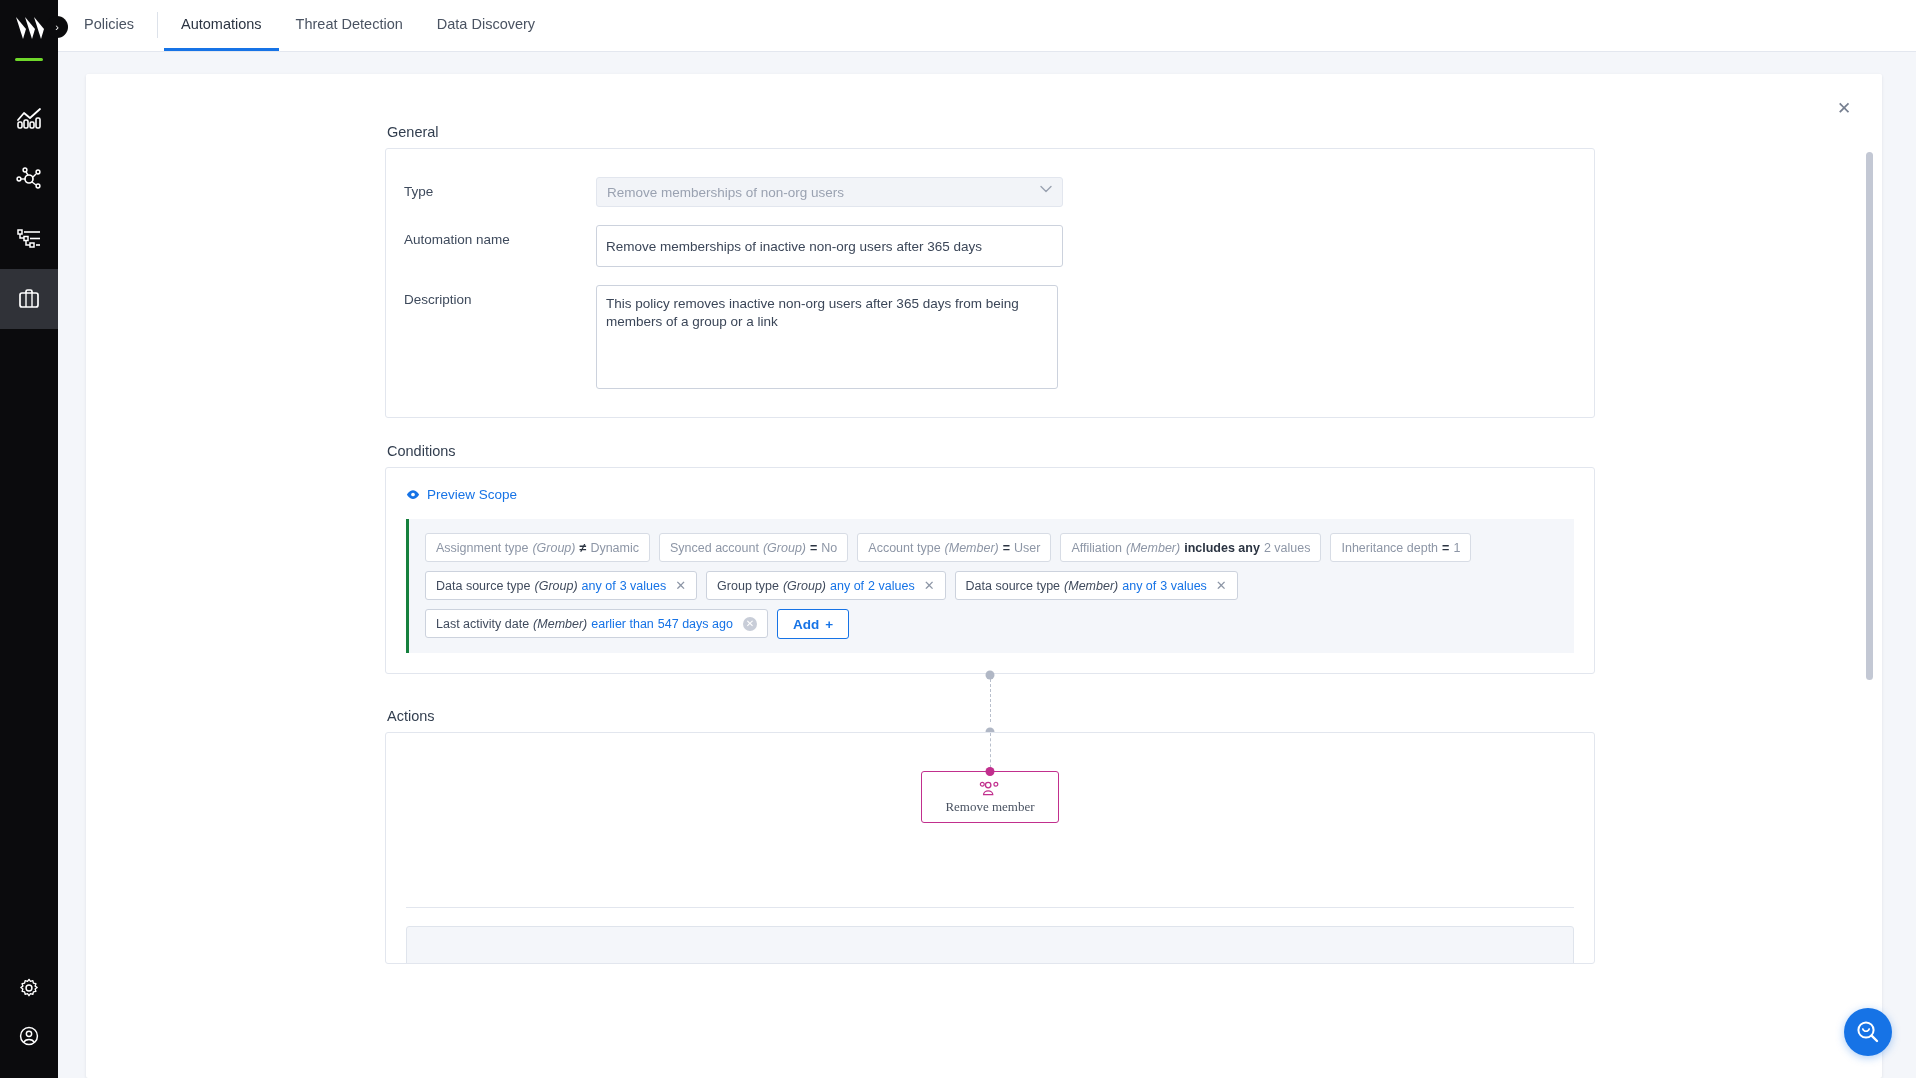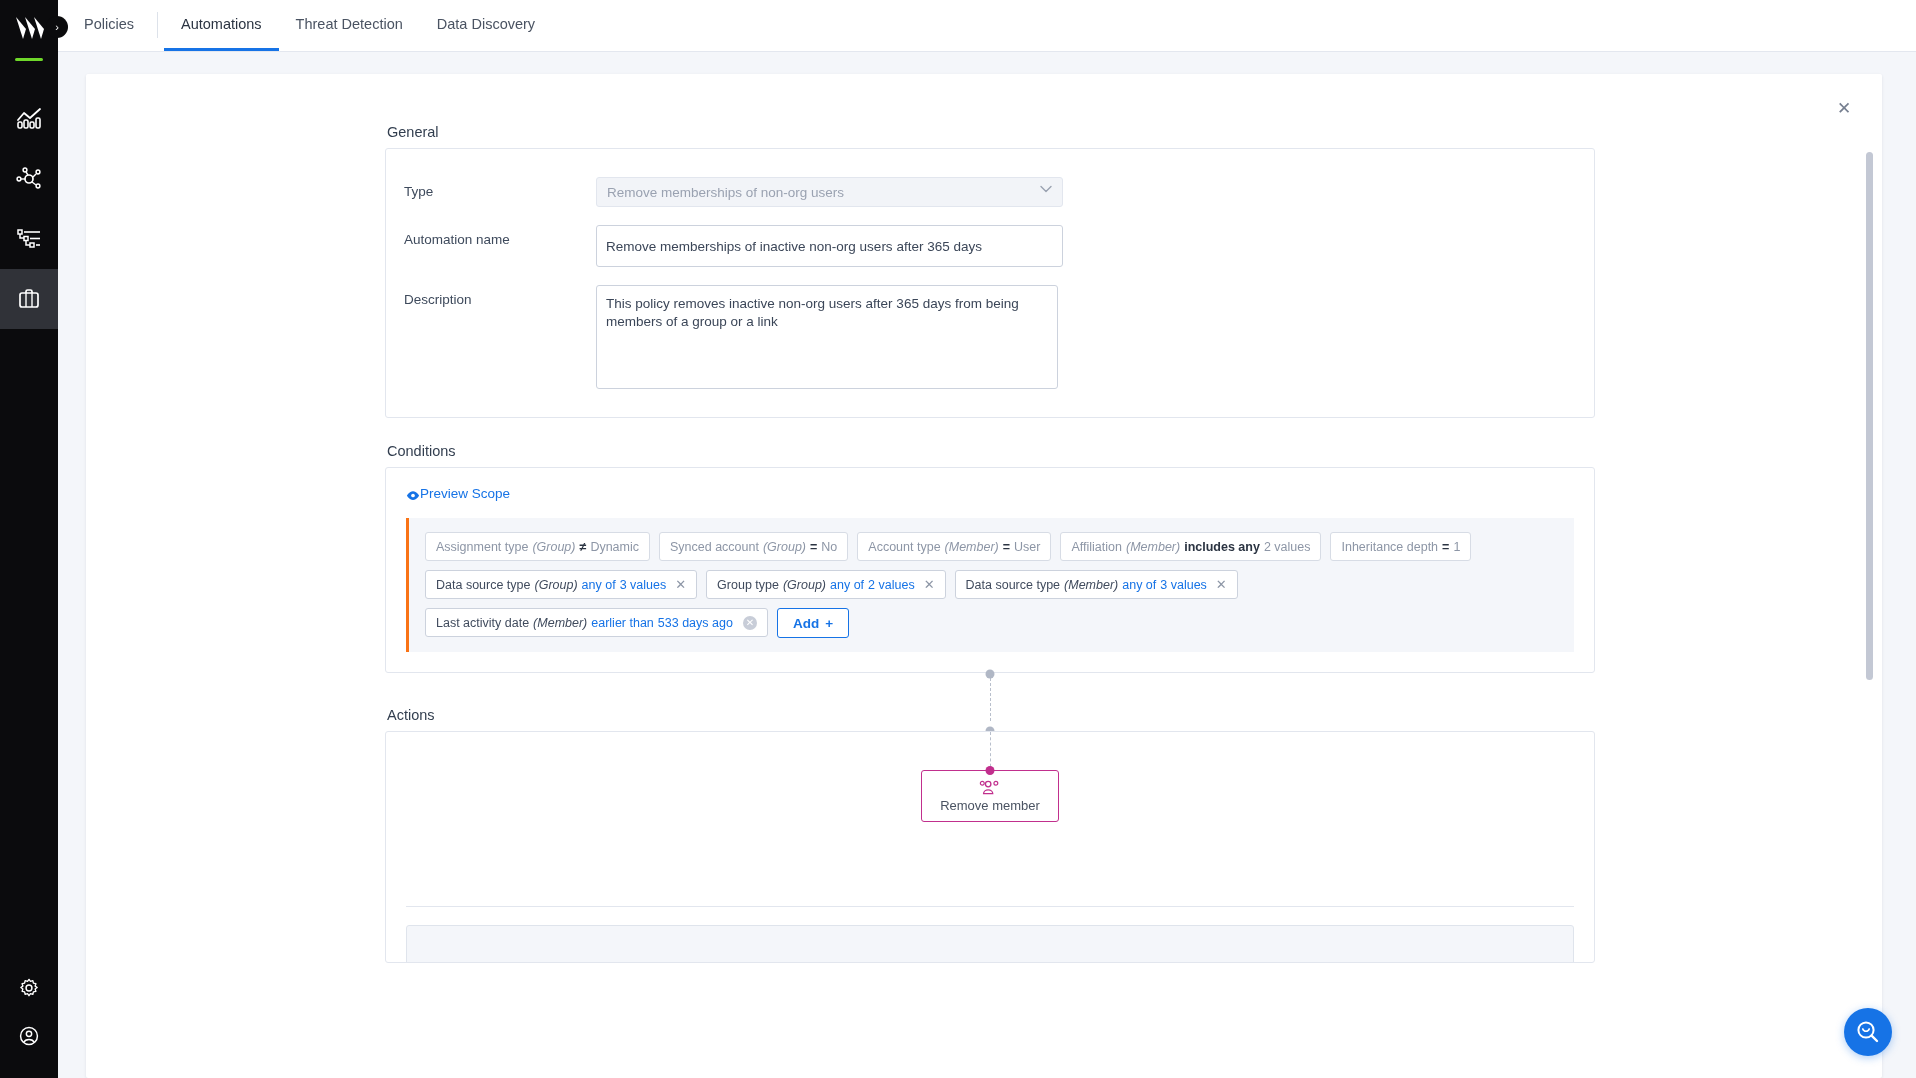--- a/index.html
+++ b/index.html
@@ -196,29 +196,29 @@
   .toggle .knob {
     position: absolute; left: 2px; top: 2px;
     width: 11px; height: 11px; border-radius: 50%;
     background: #ffffff;
   }
   .toggle-label { font-size: 13.5px; color: #3e4a5c; }
 
   
   .card.conditions { padding: 18px 0 20px 0; }
   .preview-scope {
-    display: inline-flex; align-items: flex-end; 
+    display: inline-flex; align-items: center; gap: 7px;
     color: #1673e6; font-size: 13.5px;
     margin: 0 0 17px 20px;
     cursor: pointer;
   }
   .cond-area {
     margin: 0 20px 0 20px;
     background: #f4f6fa;
-    border-left: 3px solid #f97316;
+    border-left: 3px solid #15803d;
     padding: 14px 14px 14px 16px;
     display: flex;
     flex-wrap: wrap;
     gap: 9px;
   }
   .chip {
     background: #ffffff;
     border: 1px solid #ccd2dd;
     border-radius: 3px;
     height: 29px;
@@ -270,21 +270,21 @@
     position: absolute; left: 50%; top: 0; bottom: 0;
     border-left: 1px dashed #b8bfcc;
   }
   .dot {
     position: absolute; left: 50%; transform: translate(-50%,-50%);
     width: 9px; height: 9px; border-radius: 50%;
     background: #b0b7c5;
   }
 
   
-  .card.actions { padding: 0 0 8px 0; height: 232px; position: relative; overflow: hidden; }
+  .card.actions { padding: 0 0 8px 0; height: 232px; position: relative; overflow: hidden; font-family: Liberation Serif, serif; }
   .action-stage { position: relative; height: 150px; }
   .action-stage .vline {
     position: absolute; left: 50%; top: 0; height: 40px;
     border-left: 1px dashed #b8bfcc;
   }
   .action-node {
     position: absolute;
     left: 50%; transform: translateX(-50%);
     top: 38px;
     width: 138px; height: 52px;
@@ -536,21 +536,21 @@
                     <span>Data source type</span>
                     <em>(Member)</em>
                     <span class="op-blue">any of</span>
                     <span class="val-blue">3 values</span>
                     <span class="x">✕</span>
                   </div>
                   <div class="chip">
                     <span>Last activity date</span>
                     <em>(Member)</em>
                     <span class="op-blue">earlier than</span>
-                    <span class="val-blue">533 days ago</span>
+                    <span class="val-blue">547 days ago</span>
                     <span class="x-circle">✕</span>
                   </div>
                   <button class="add-btn">
                     <span>Add</span>
                     <span>+</span>
                   </button>
                 </div>
             </div>
 
             <div class="connector">

